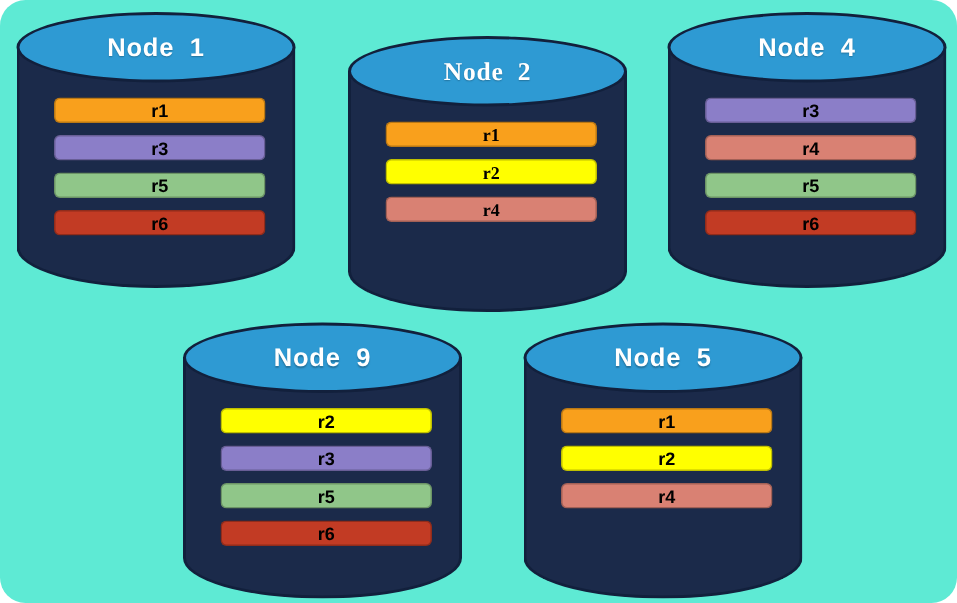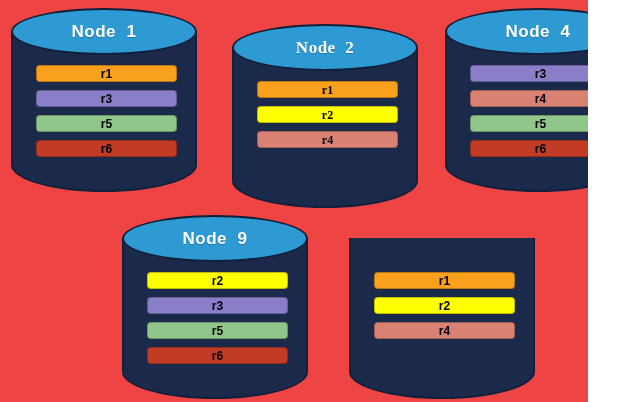--- a/index.html
+++ b/index.html
@@ -3,24 +3,25 @@
 <meta charset="utf-8">
 <style>
   html, body {
     margin: 0;
     padding: 0;
     background: #ffffff;
     font-family: "Liberation Sans", sans-serif;
   }
   .canvas {
     position: relative;
-    width: 588px;
+    width: 638px;
     height: 402px;
-    background: #ef4444;
+    background: #5eead4;
     overflow: hidden;
+    border-radius: 17px;
   }
   .cylinder {
     position: absolute;
     width: 186px;
     height: 184px;
   }
   .cyl-body {
     position: absolute;
     top: 23px;
     left: 0;
@@ -136,20 +137,23 @@
     <div class="bars">
         <div class="bar" style="background: rgb(255, 255, 0);">r2</div>
         <div class="bar" style="background: rgb(139, 126, 200);">r3</div>
         <div class="bar" style="background: rgb(144, 198, 137);">r5</div>
         <div class="bar" style="background: rgb(194, 59, 36);">r6</div>
       </div>
   </div>
 
   <div class="cylinder pos-n5">
     <div class="cyl-body"></div>
+    <div class="cyl-top">
+      <span class="cyl-title">Node  5</span>
+    </div>
     <div class="bars">
         <div class="bar" style="background: rgb(249, 160, 28);">r1</div>
         <div class="bar" style="background: rgb(255, 255, 0);">r2</div>
         <div class="bar" style="background: rgb(217, 129, 115);">r4</div>
       </div>
   </div>
 
 </div>
 
 </body></html>

